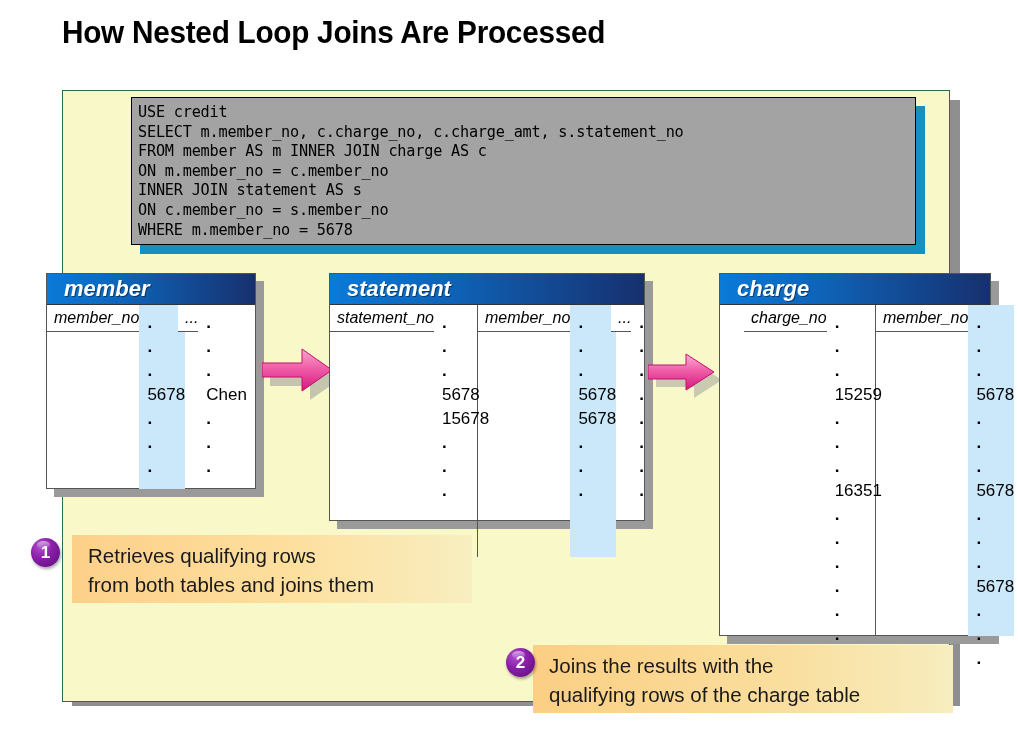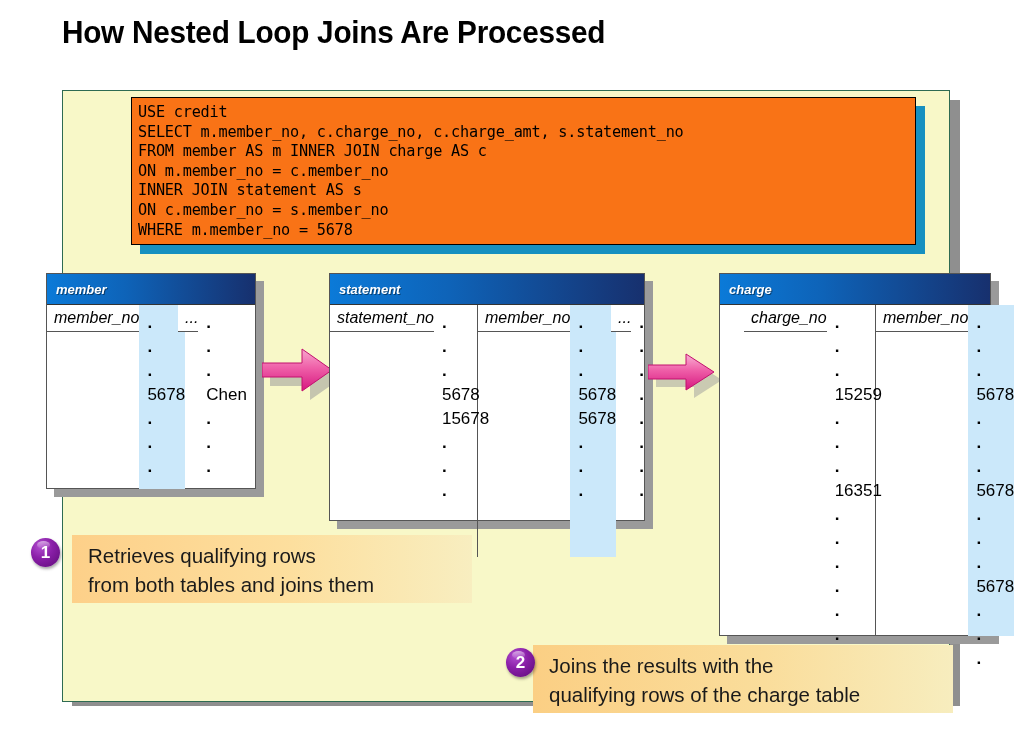--- a/index.html
+++ b/index.html
@@ -29,21 +29,21 @@
     box-sizing:border-box;
   }
 
   
   .sql-shadow{
     position:absolute;left:140px;top:106px;width:785px;height:148px;
     background:#1690c0;
   }
   .sql-box{
     position:absolute;left:131px;top:97px;width:785px;height:148px;
-    background:#f97316;border:1px solid #000;
+    background:#a3a3a3;border:1px solid #000;
     box-sizing:border-box;
   }
   .sql-code{
     position:absolute;left:6px;top:5px;
     font-family:"DejaVu Sans Mono","Liberation Mono",monospace;
     font-size:15.2px;line-height:19.6px;color:#000;
     white-space:pre;
     letter-spacing:-0.2px;
   }
 
@@ -51,23 +51,24 @@
   .tbl-shadow{position:absolute;background:#9a9a9a;}
   .tbl{position:absolute;background:#fff;border:1px solid #555;box-sizing:border-box;}
   .tbl-head{
     height:30px;
     background:linear-gradient(to right,#0b7ad8 0%,#0e63b8 38%,#17306e 100%);
     display:flex;align-items:center;
     border-bottom:1px solid #333;
   }
   .tbl-head span{
     font-family:"Liberation Sans",sans-serif;
-    font-style:italic;font-weight:bold;font-size:13px;color:#ffffff;
+    font-style:italic;font-weight:bold;font-size:22px;color:#ffffff;
     padding-left:9px;
     text-shadow:1px 1px 0 rgba(0,0,0,0.45);
+    margin-left:8px;
   }
   .cols{display:flex;height:100%;}
   .col{
     display:flex;flex-direction:row;
     border-right:1px solid #555;
     box-sizing:border-box;
     position:relative;
   }
   .col:last-child{border-right:none;}
   .col-head{

